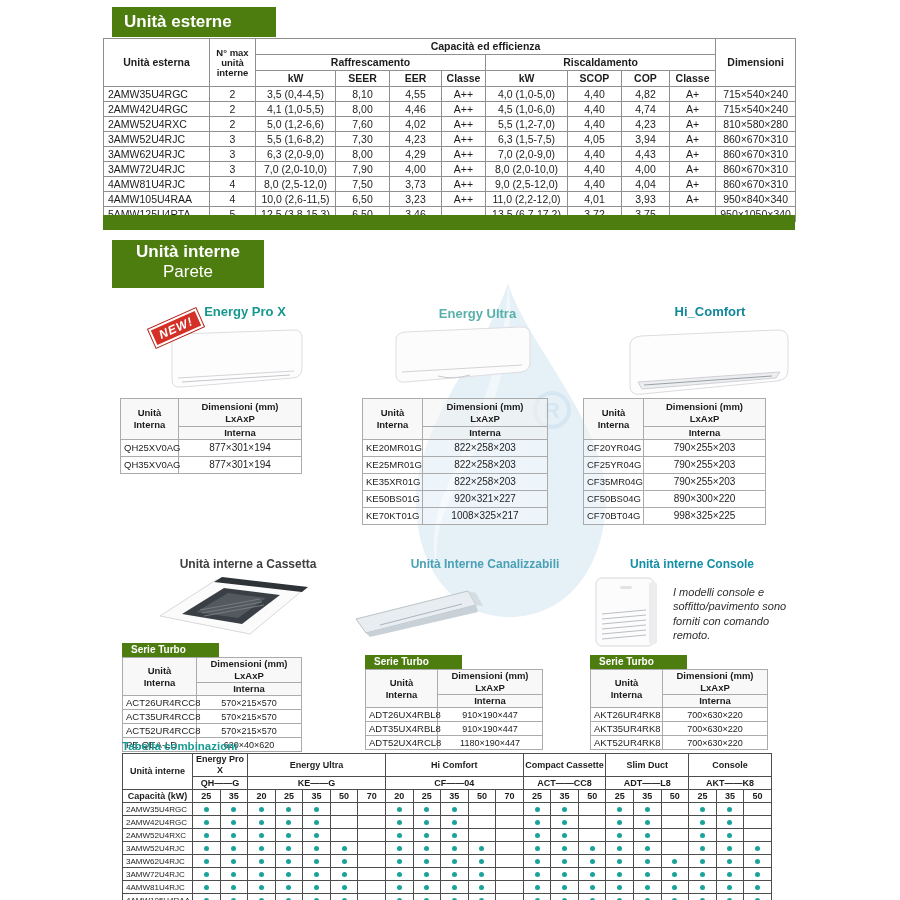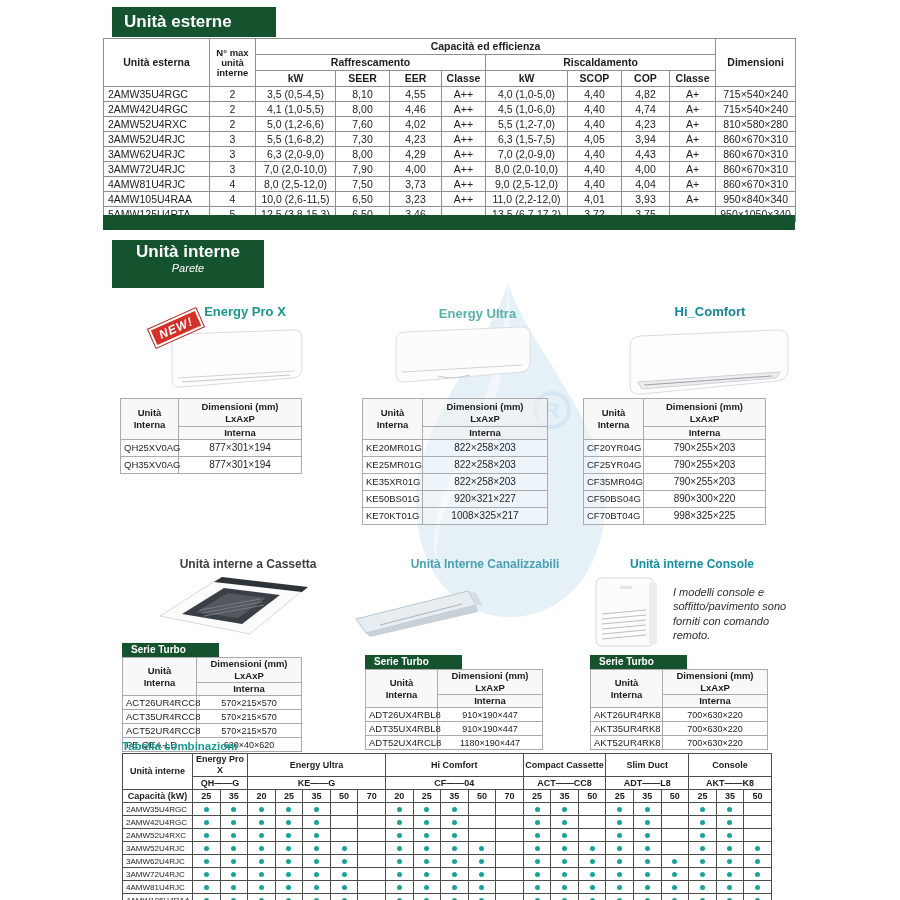--- a/index.html
+++ b/index.html
@@ -1,40 +1,40 @@
 <!DOCTYPE html>
 <html><head>
 <meta charset="utf-8">
 <style>
   html,body{margin:0;padding:0;background:#fff;}
   .page{position:relative;width:900px;height:900px;background:#fff;overflow:hidden;
         font-family:"Liberation Sans",sans-serif;color:#1c1c1c;}
   .abs{position:absolute;}
-  .teal-box{background:#14532d;color:#fff;}
+  .teal-box{background:#4d7c0f;color:#fff;}
 
   
   .watermark{position:absolute;left:360px;top:255px;z-index:0;opacity:.5;pointer-events:none;}
 
   
   .outdoor-title{left:112px;top:7px;width:152px;height:30px;line-height:30px;
                  padding-left:12px;font-size:17px;font-weight:bold;}
   table{border-collapse:collapse;table-layout:fixed;}
   .outdoor{left:103px;top:38px;width:692px;z-index:2;font-size:10.5px;}
   .outdoor th,.outdoor td{border:1px solid #8f8f8f;padding:0;text-align:center;
                           line-height:13px;background:rgba(255,255,255,.75);}
   .outdoor th{font-weight:bold;font-size:10.5px;}
   .outdoor .h3line{font-size:9.5px;line-height:10px;}
   .outdoor td{height:14px;}
   .outdoor td.model{text-align:left;padding-left:4px;}
   .teal-band{left:103px;top:215px;width:692px;height:15px;z-index:2;}
 
   
   .indoor-title{left:112px;top:240px;width:152px;height:48px;text-align:center;z-index:2;}
   .indoor-title .l1{font-size:17px;font-weight:bold;padding-top:2px;}
-  .indoor-title .l2{font-size:11px;font-style:italic;}
+  .indoor-title .l2{font-size:17px;}
 
   
   .prod-name{position:absolute;font-size:13px;font-weight:bold;text-align:center;z-index:2;}
 
   
   .dimtab{position:absolute;z-index:2;font-size:10px;}
   .dimtab th,.dimtab td{border:1px solid #ababab;padding:0;text-align:center;line-height:12px;}
   .dimtab th{background:rgba(243,243,243,.55);font-weight:bold;font-size:9.5px;}
   .dimtab td{height:16px;background:rgba(255,255,255,.35);}
   .dimtab td.model{text-align:left;padding-left:3px;font-size:9.5px;}
@@ -112,21 +112,21 @@
         <th>kW</th>
         <th>SCOP</th>
         <th>COP</th>
         <th>Classe</th>
       </tr>
     </thead>
     <tbody id="outdoor-tbody">
         <tr>
           <td class="model">2AMW35U4RGC</td>
           <td>2</td>
-          <td>3,5 (0,5-4,5)</td>
+          <td>3,5 (0,4-4,5)</td>
           <td>8,10</td>
           <td>4,55</td>
           <td>A++</td>
           <td>4,0 (1,0-5,0)</td>
           <td>4,40</td>
           <td>4,82</td>
           <td>A+</td>
           <td>715×540×240</td>
         </tr>
         <tr>

